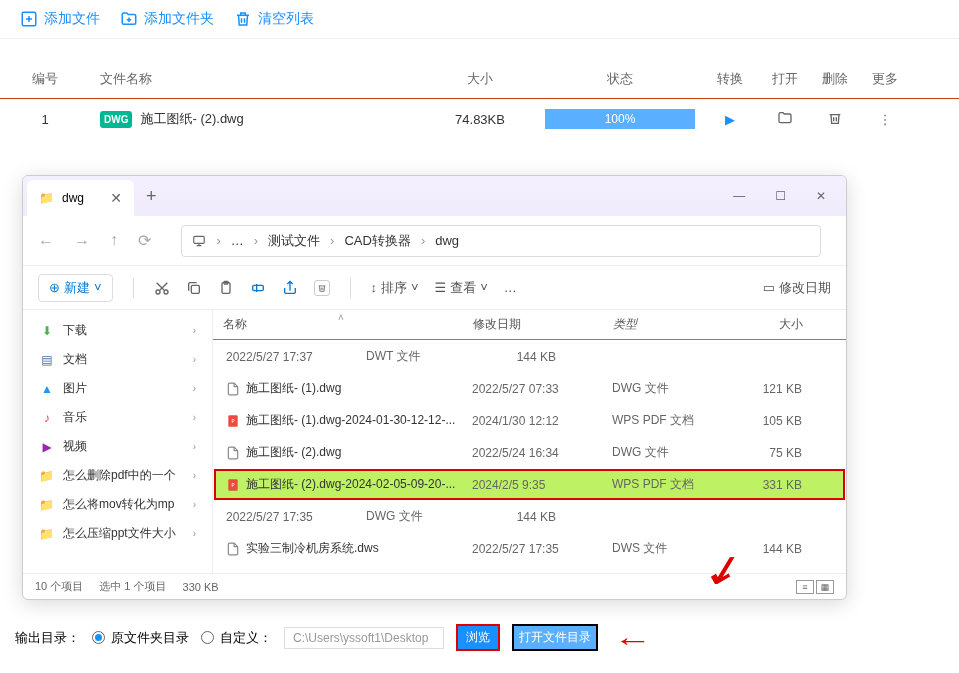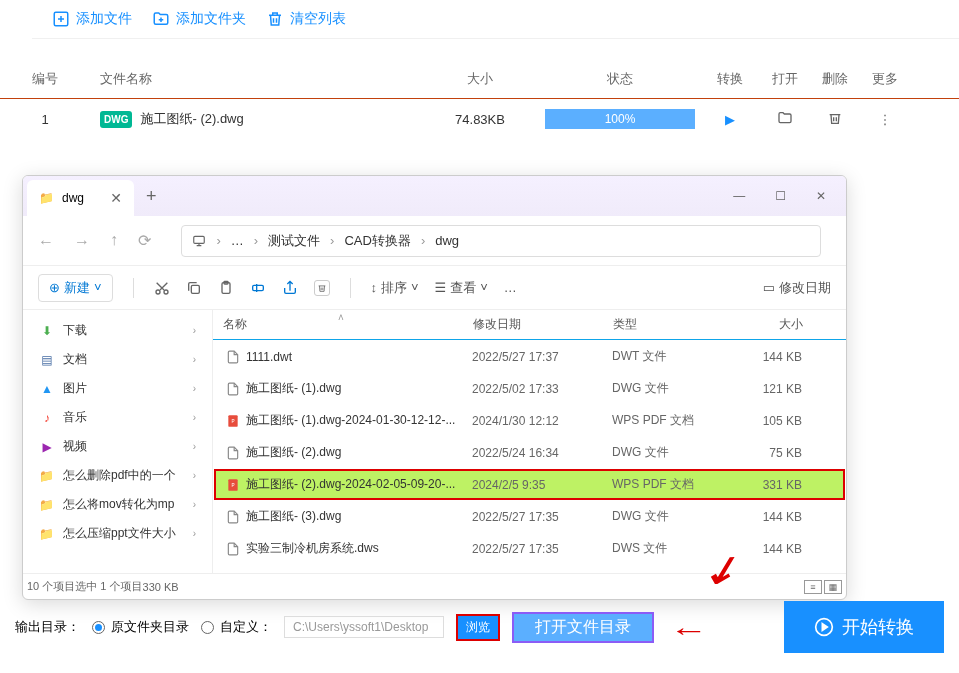--- a/index.html
+++ b/index.html
@@ -1,19 +1,19 @@
 <!DOCTYPE html>
 <html><head>
 <meta charset="utf-8">
 <style>
 * { margin: 0; padding: 0; box-sizing: border-box; font-family: "Microsoft YaHei", sans-serif; }
 body { background: #fff; width: 959px; height: 673px; position: relative; overflow: hidden; }
 
 
-.top-toolbar { display: flex; padding: 10px 20px; gap: 20px; border-bottom: 1px solid #f0f0f0; margin-left: 32px; }
+.top-toolbar { display: flex; padding: 10px 20px; gap: 20px; border-bottom: 1px solid #f0f0f0; }
 .top-btn { display: flex; align-items: center; gap: 6px; color: #1890ff; font-size: 14px; cursor: pointer; }
 .top-btn svg { width: 18px; height: 18px; }
 
 
 .table-header { display: flex; padding: 12px 20px; color: #666; font-size: 13px; border-bottom: 1px solid #c2410c; height: 60px; align-items: flex-end; padding-bottom: 10px;}
 .table-header > div, .table-row > div { flex-shrink: 0; }
 .col-num { width: 50px; text-align: center; }
 .col-name { width: 350px; padding-left: 30px; }
 .col-size { width: 120px; text-align: center; }
 .col-status { width: 160px; text-align: center; }
@@ -56,45 +56,45 @@
 .explorer-body { display: flex; height: calc(100% - 160px); }
 .sidebar { width: 190px; border-right: 1px solid #eee; padding: 6px 0; overflow: hidden; }
 .sidebar-item { display: flex; align-items: center; gap: 8px; padding: 6px 16px; font-size: 12px; color: #333; cursor: pointer; }
 .sidebar-item .arrow { color: #999; font-size: 10px; margin-left: auto; }
 .sidebar-item .si-icon { width: 16px; height: 16px; display: flex; align-items: center; justify-content: center; }
 
 .file-list { flex: 1; overflow: hidden; }
 .fl-header { display: flex; padding: 6px 10px; border-bottom: 1px solid #0ea5e9; font-size: 12px; color: #555; position: relative; }
 .fl-name { width: 250px; }
 .fl-date { width: 140px; }
-.fl-type { width: 120px; }
+.fl-type { width: 120px; font-style: italic; }
 .fl-size { width: 70px; text-align: right; }
 .sort-arrow { position: absolute; left: 125px; top: 2px; color: #999; font-size: 10px; }
 
 .fl-row { display: flex; padding: 5px 10px; font-size: 12px; color: #333; align-items: center; cursor: pointer; }
 .fl-row.selected { background: #bef264; border: 2px solid #d00; margin: 1px; }
 .fl-row:not(.selected) { border: 2px solid transparent; margin: 1px; }
 .fl-name-cell { width: 246px; display: flex; align-items: center; gap: 6px; overflow: hidden; white-space: nowrap; text-overflow: ellipsis; }
 .fl-date-cell { width: 140px; color: #666; }
 .fl-type-cell { width: 120px; color: #666; }
 .fl-size-cell { width: 70px; text-align: right; color: #666; }
 .file-icon { width: 14px; height: 14px; flex-shrink: 0; }
 
-.explorer-status { display: flex; align-items: center; padding: 4px 4px; border-top: 1px solid #eee; font-size: 11px; color: #666; gap: 0; height: 26px; }
+.explorer-status { display: flex; align-items: center; padding: 4px 12px; border-top: 1px solid #eee; font-size: 11px; color: #666; gap: 16px; height: 26px; }
 .view-toggle { margin-left: auto; display: flex; gap: 2px; }
 .view-toggle span { border: 1px solid #999; width: 18px; height: 14px; display: flex; align-items: center; justify-content: center; font-size: 9px; }
 
 
 .bottom-bar { position: absolute; bottom: 20px; left: 15px; right: 15px; display: flex; align-items: center; gap: 12px; font-size: 13px; }
 .radio-group { display: flex; align-items: center; gap: 6px; }
 .radio { width: 13px; height: 13px; border-radius: 50%; border: 1px solid #666; display: inline-flex; align-items: center; justify-content: center; }
 .radio.checked::after { content: ''; width: 7px; height: 7px; border-radius: 50%; background: #1890ff; }
 .path-input { border: 1px solid #ddd; padding: 3px 8px; font-size: 12px; color: #999; width: 160px; }
 .browse-btn { background: #1890ff; color: #fff; padding: 3px 8px; font-size: 12px; cursor: pointer; border: 2px solid #d00; }
-.open-dir-btn { background: #5bafff; color: #fff; padding: 3px 21px; font-size: 16px; cursor: pointer; border: 2px solid #8b5cf6; }
+.open-dir-btn { background: #5bafff; color: #fff; padding: 3px 5px; font-size: 12px; cursor: pointer; border: 2px solid #000000; }
 .red-arrow { color: #d00; font-size: 26px; font-weight: bold; margin-left: 10px; transform: scaleX(1.5); }
 .start-btn { margin-left: auto; background: #1890ff; color: #fff; padding: 14px 30px; font-size: 18px; cursor: pointer; display: flex; align-items: center; gap: 8px; }
 .start-btn svg { width: 20px; height: 20px; }
 
 .red-arrow2 { position: absolute; top: 553px; left: 712px; color: #d00; font-size: 28px; font-weight: bold; transform: rotate(-30deg) scaleX(1.8); }
 </style>
 </head>
 <body>
 
 <div class="top-toolbar">
@@ -272,87 +272,73 @@
     <div class="file-list">
       <div class="fl-header">
         <div class="fl-name">名称</div>
         <span class="sort-arrow">˄</span>
         <div class="fl-date">修改日期</div>
         <div class="fl-type">类型</div>
         <div class="fl-size">大小</div>
       </div>
       <div id="file-rows">
           <div class="fl-row">
+            <div class="fl-date-cell">2022/5/27 17:37</div>
+            <div class="fl-type-cell">DWT 文件</div>
+            <div class="fl-size-cell">144 KB</div>
+          </div>
+          <div class="fl-row">
             <div class="fl-name-cell">
               <svg class="file-icon" viewBox="0 0 24 24" fill="none" stroke="#888" stroke-width="2">
                 <path d="M14 2H6a2 2 0 00-2 2v16a2 2 0 002 2h12a2 2 0 002-2V8l-6-6z"></path>
                 <path d="M14 2v6h6"></path>
               </svg>
-              <span>1111.dwt</span>
-            </div>
-            <div class="fl-date-cell">2022/5/27 17:37</div>
-            <div class="fl-type-cell">DWT 文件</div>
-            <div class="fl-size-cell">144 KB</div>
+              <span>施工图纸- (1).dwg</span>
+            </div>
+            <div class="fl-date-cell">2022/5/27 07:33</div>
+            <div class="fl-type-cell">DWG 文件</div>
+            <div class="fl-size-cell">121 KB</div>
+          </div>
+          <div class="fl-row">
+            <div class="fl-name-cell">
+              <svg class="file-icon" viewBox="0 0 24 24">
+                <rect x="4" y="2" width="16" height="20" rx="2" fill="#e74c3c"></rect>
+                <text x="12" y="15" font-size="8" fill="#fff" text-anchor="middle">P</text>
+              </svg>
+              <span>施工图纸- (1).dwg-2024-01-30-12-12-...</span>
+            </div>
+            <div class="fl-date-cell">2024/1/30 12:12</div>
+            <div class="fl-type-cell">WPS PDF 文档</div>
+            <div class="fl-size-cell">105 KB</div>
           </div>
           <div class="fl-row">
             <div class="fl-name-cell">
               <svg class="file-icon" viewBox="0 0 24 24" fill="none" stroke="#888" stroke-width="2">
                 <path d="M14 2H6a2 2 0 00-2 2v16a2 2 0 002 2h12a2 2 0 002-2V8l-6-6z"></path>
                 <path d="M14 2v6h6"></path>
               </svg>
-              <span>施工图纸- (1).dwg</span>
-            </div>
-            <div class="fl-date-cell">2022/5/02 17:33</div>
+              <span>施工图纸- (2).dwg</span>
+            </div>
+            <div class="fl-date-cell">2022/5/24 16:34</div>
             <div class="fl-type-cell">DWG 文件</div>
-            <div class="fl-size-cell">121 KB</div>
-          </div>
-          <div class="fl-row">
+            <div class="fl-size-cell">75 KB</div>
+          </div>
+          <div class="fl-row selected">
             <div class="fl-name-cell">
               <svg class="file-icon" viewBox="0 0 24 24">
                 <rect x="4" y="2" width="16" height="20" rx="2" fill="#e74c3c"></rect>
                 <text x="12" y="15" font-size="8" fill="#fff" text-anchor="middle">P</text>
               </svg>
-              <span>施工图纸- (1).dwg-2024-01-30-12-12-...</span>
-            </div>
-            <div class="fl-date-cell">2024/1/30 12:12</div>
-            <div class="fl-type-cell">WPS PDF 文档</div>
-            <div class="fl-size-cell">105 KB</div>
-          </div>
-          <div class="fl-row">
-            <div class="fl-name-cell">
-              <svg class="file-icon" viewBox="0 0 24 24" fill="none" stroke="#888" stroke-width="2">
-                <path d="M14 2H6a2 2 0 00-2 2v16a2 2 0 002 2h12a2 2 0 002-2V8l-6-6z"></path>
-                <path d="M14 2v6h6"></path>
-              </svg>
-              <span>施工图纸- (2).dwg</span>
-            </div>
-            <div class="fl-date-cell">2022/5/24 16:34</div>
-            <div class="fl-type-cell">DWG 文件</div>
-            <div class="fl-size-cell">75 KB</div>
-          </div>
-          <div class="fl-row selected">
-            <div class="fl-name-cell">
-              <svg class="file-icon" viewBox="0 0 24 24">
-                <rect x="4" y="2" width="16" height="20" rx="2" fill="#e74c3c"></rect>
-                <text x="12" y="15" font-size="8" fill="#fff" text-anchor="middle">P</text>
-              </svg>
               <span>施工图纸- (2).dwg-2024-02-05-09-20-...</span>
             </div>
             <div class="fl-date-cell">2024/2/5 9:35</div>
             <div class="fl-type-cell">WPS PDF 文档</div>
             <div class="fl-size-cell">331 KB</div>
           </div>
           <div class="fl-row">
-            <div class="fl-name-cell">
-              <svg class="file-icon" viewBox="0 0 24 24" fill="none" stroke="#888" stroke-width="2">
-                <path d="M14 2H6a2 2 0 00-2 2v16a2 2 0 002 2h12a2 2 0 002-2V8l-6-6z"></path>
-                <path d="M14 2v6h6"></path>
-              </svg>
-              <span>施工图纸- (3).dwg</span>
-            </div>
             <div class="fl-date-cell">2022/5/27 17:35</div>
             <div class="fl-type-cell">DWG 文件</div>
             <div class="fl-size-cell">144 KB</div>
           </div>
           <div class="fl-row">
             <div class="fl-name-cell">
               <svg class="file-icon" viewBox="0 0 24 24" fill="none" stroke="#888" stroke-width="2">
                 <path d="M14 2H6a2 2 0 00-2 2v16a2 2 0 002 2h12a2 2 0 002-2V8l-6-6z"></path>
                 <path d="M14 2v6h6"></path>
               </svg>
@@ -386,20 +372,13 @@
     <span>原文件夹目录</span>
   </div>
   <div class="radio-group">
     <span class="radio"></span>
     <span>自定义：</span>
   </div>
   <span class="path-input">C:\Users\yssoft1\Desktop</span>
   <span class="browse-btn">浏览</span>
   <span class="open-dir-btn">打开文件目录</span>
   <span class="red-arrow">←</span>
-  <div class="start-btn">
-    <svg viewBox="0 0 24 24" fill="none" stroke="currentColor" stroke-width="2">
-        <circle cx="12" cy="12" r="10"></circle>
-        <path d="M10 8l6 4-6 4V8z" fill="currentColor"></path>
-      </svg>
-    <span>开始转换</span>
-  </div>
 </div>
 
 </body></html>

